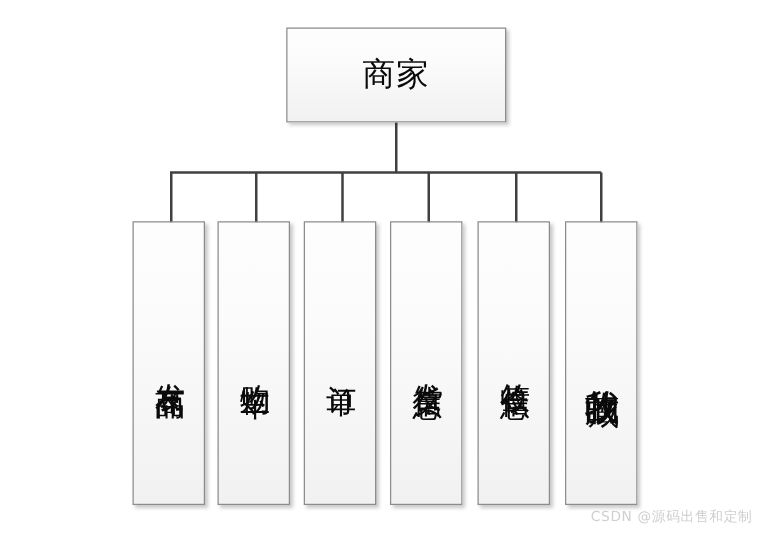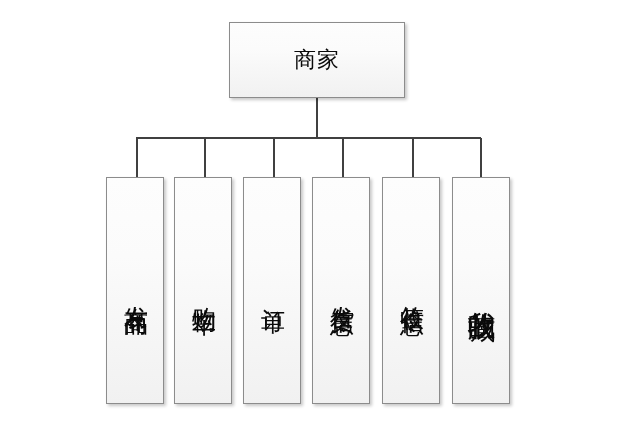--- a/index.html
+++ b/index.html
@@ -37,21 +37,21 @@
   }
 
   
   #root-node {
     left: 229px;
     top: 22px;
     width: 176px;
     height: 76px;
   }
   #root-node .node-label {
-    font-size: 22px;
+    font-size: 26px;
     line-height: 1;
     letter-spacing: 1px;
     white-space: nowrap;
   }
 
   
   .child-node {
     top: 177px;
     width: 58px;
     height: 227px;
@@ -148,14 +148,15 @@
   </div>
 
   <div class="node child-node" id="child-4">
     <span class="node-label">签收信息</span>
   </div>
 
   <div class="node child-node big-type" id="child-5">
     <span class="node-label">我的收藏</span>
   </div>
 
+  <div id="watermark">CSDN @源码出售和定制</div>
 
 </div>
 
 </body></html>

